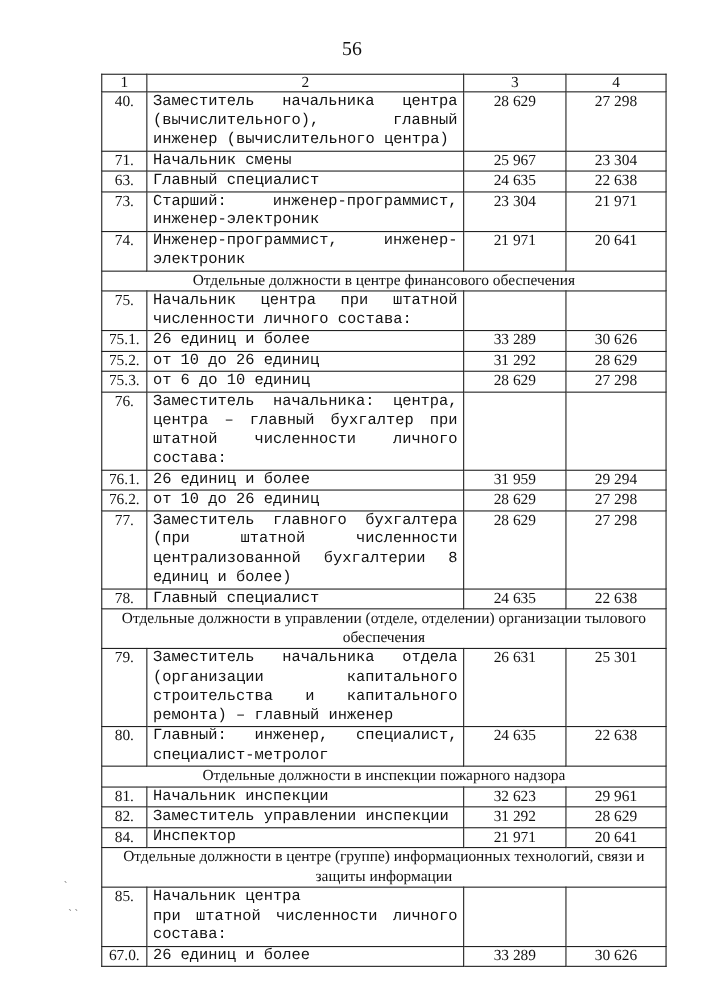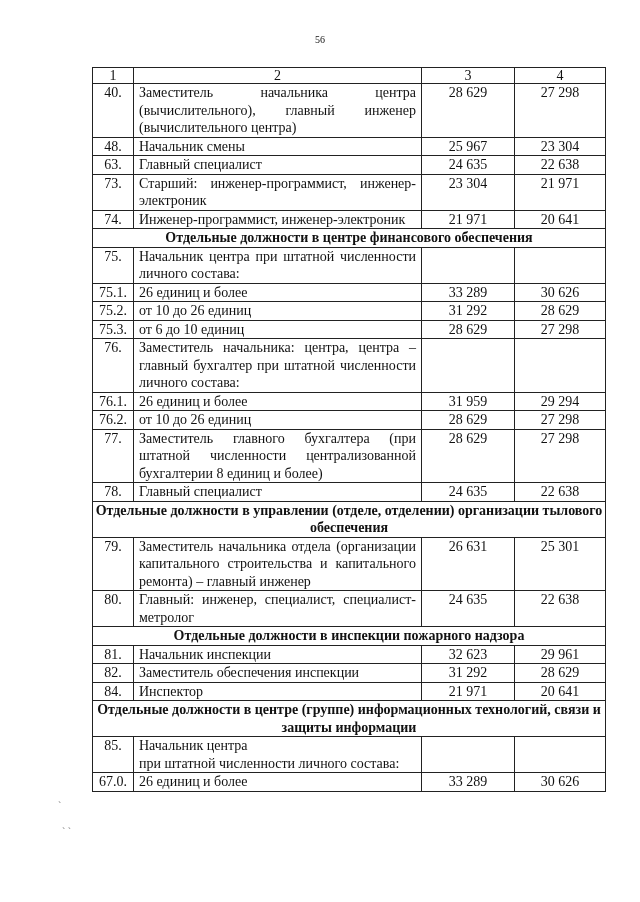--- a/index.html
+++ b/index.html
@@ -1,29 +1,29 @@
 <!DOCTYPE html>
 <html><head>
 <meta charset="utf-8">
 <style>
   html, body { margin: 0; padding: 0; background: #ffffff; }
   body { width: 640px; height: 902px; position: relative; overflow: hidden;
          font-family: "Liberation Serif", "DejaVu Serif", serif; color: #111; }
   .page-num { position: absolute; top: 34px; left: 0; width: 640px; text-align: center;
-              font-size: 10px; }
+              font-size: 18px; }
   table { position: absolute; left: 92px; top: 67px; border-collapse: collapse;
           width: 513px; table-layout: fixed; }
   col.c1 { width: 41px; } col.c2 { width: 288px; } col.c3 { width: 93px; } col.c4 { width: 91px; }
   td { border: 1px solid #222; padding: 0 5px; font-size: 14px; line-height: 17.5px;
        vertical-align: top; }
   td.num { text-align: center; padding: 0 2px; }
   td.val { text-align: center; }
-  td.txt { text-align: justify; text-align-last: left; }
+  td.txt { text-align: justify; text-align-last: left; font-family: Liberation Mono, monospace; }
   tr.hdr td { text-align: center; line-height: 15px; }
-  tr.section td { text-align: center; font-weight: bold; line-height: 17.5px; padding: 0 2px; }
+  tr.section td { text-align: center; font-weight: normal; line-height: 17.5px; padding: 0 2px; }
   .stray { position: absolute; color: #777; font-size: 10px; }
 </style>
 </head>
 <body>
 
 <div class="page-num">56</div>
 
 <table>
   <colgroup>
       <col class="c1">
@@ -38,21 +38,21 @@
       <td>3</td>
       <td>4</td>
     </tr>
   <tr>
         <td class="num">40.</td>
         <td class="txt">Заместитель начальника центра (вычислительного), главный инженер (вычислительного центра)</td>
         <td class="val">28 629</td>
         <td class="val">27 298</td>
       </tr>
       <tr>
-        <td class="num">48.</td>
+        <td class="num">71.</td>
         <td class="txt">Начальник смены</td>
         <td class="val">25 967</td>
         <td class="val">23 304</td>
       </tr>
       <tr>
         <td class="num">63.</td>
         <td class="txt">Главный специалист</td>
         <td class="val">24 635</td>
         <td class="val">22 638</td>
       </tr>
@@ -144,21 +144,21 @@
         <td colspan="4">Отдельные должности в инспекции пожарного надзора</td>
       </tr>
       <tr>
         <td class="num">81.</td>
         <td class="txt">Начальник инспекции</td>
         <td class="val">32 623</td>
         <td class="val">29 961</td>
       </tr>
       <tr>
         <td class="num">82.</td>
-        <td class="txt">Заместитель обеспечения инспекции</td>
+        <td class="txt">Заместитель управлении инспекции</td>
         <td class="val">31 292</td>
         <td class="val">28 629</td>
       </tr>
       <tr>
         <td class="num">84.</td>
         <td class="txt">Инспектор</td>
         <td class="val">21 971</td>
         <td class="val">20 641</td>
       </tr>
       <tr class="section">

